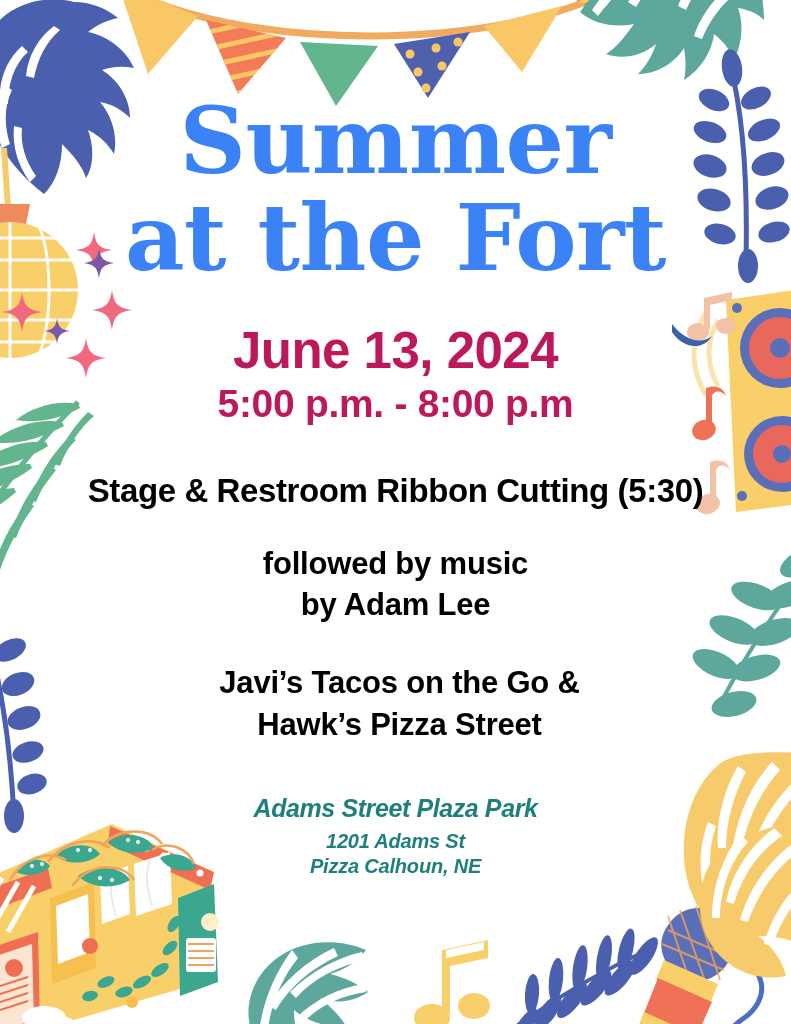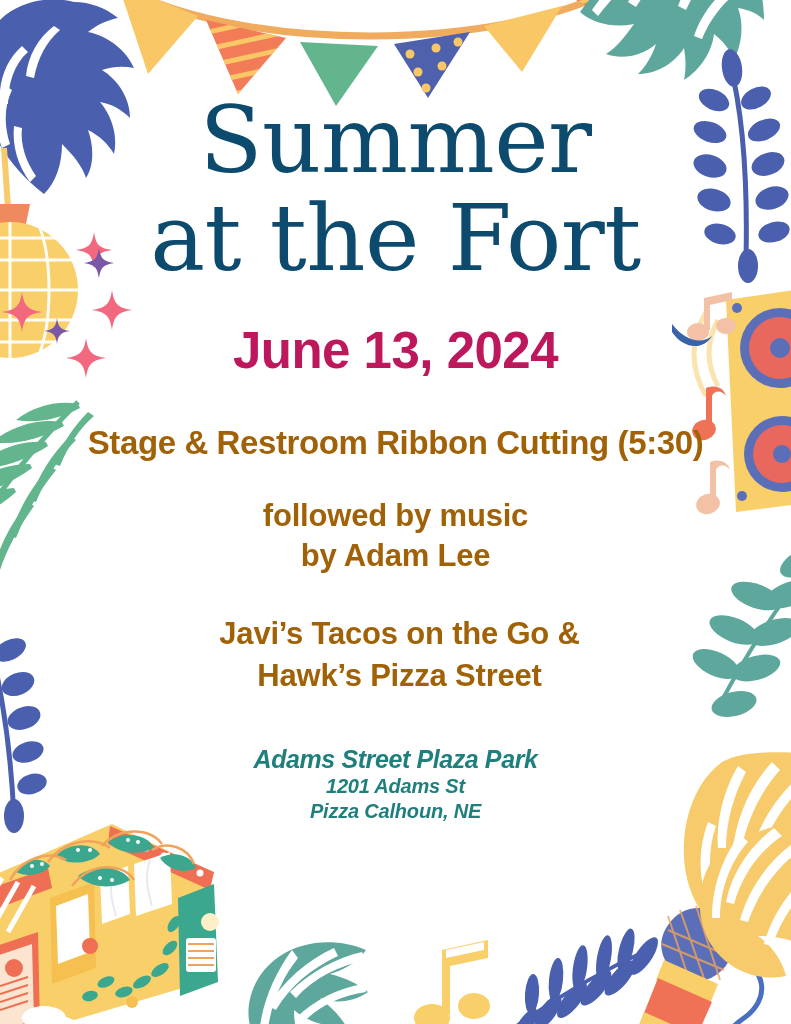--- a/index.html
+++ b/index.html
@@ -26,23 +26,23 @@
   
   #content {
     position: absolute;
     left: 0; right: 0; top: 0;
     z-index: 5;
     text-align: center;
   }
 
   .title-block {
     margin-top: 96px;
-    color: #0c4a6e;
+    color: #3b82f6;
     font-family: "DejaVu Serif", "Liberation Serif", serif;
-    font-weight: 400;
+    font-weight: 700;
     letter-spacing: -0.5px;
   }
   .title-line1 {
     font-size: 92px;
     line-height: 0.98;
   }
   .title-line2 {
     font-size: 92px;
     line-height: 1.02;
     margin-top: 6px;
@@ -60,21 +60,21 @@
     letter-spacing: -0.5px;
   }
   .date-time {
     font-size: 39px;
     line-height: 1.15;
     margin-top: 4px;
     letter-spacing: -0.3px;
   }
 
   .body-block {
-    color: #a16207;
+    color: #000000;
     font-family: "Liberation Sans", sans-serif;
     font-weight: 700;
   }
   .ribbon-line {
     margin-top: 46px;
     font-size: 33px;
     letter-spacing: -0.4px;
   }
   .music-block {
     margin-top: 34px;
@@ -97,20 +97,21 @@
     font-weight: 700;
     font-style: italic;
   }
   .venue-name {
     font-size: 25px;
     letter-spacing: -0.4px;
   }
   .venue-addr {
     font-size: 20px;
     line-height: 1.25;
+    margin-top: 6px;
     letter-spacing: -0.2px;
   }
 </style>
 </head>
 <body>
 
 <div id="poster">
 
   <div class="deco" style="left:-18px; top:-6px; width:180px; height:210px;">
     <svg width="180" height="210" viewBox="0 0 180 210">
@@ -541,20 +542,21 @@
 
   <div id="content">
 
     <div class="title-block">
       <div class="title-line1">Summer</div>
       <div class="title-line2">at the Fort</div>
     </div>
 
     <div class="date-block">
       <div class="date-main">June 13, 2024</div>
+      <div class="date-time">5:00 p.m. - 8:00 p.m</div>
     </div>
 
     <div class="body-block">
       <div class="ribbon-line">Stage &amp; Restroom Ribbon Cutting (5:30)</div>
 
       <div class="music-block">
         <div>followed by music</div>
         <div>by Adam Lee</div>
       </div>
 

